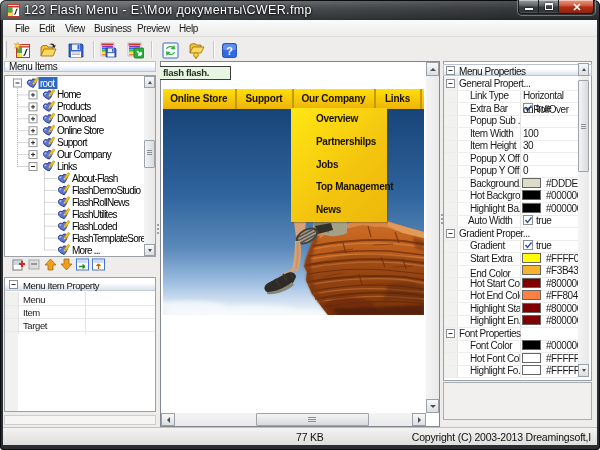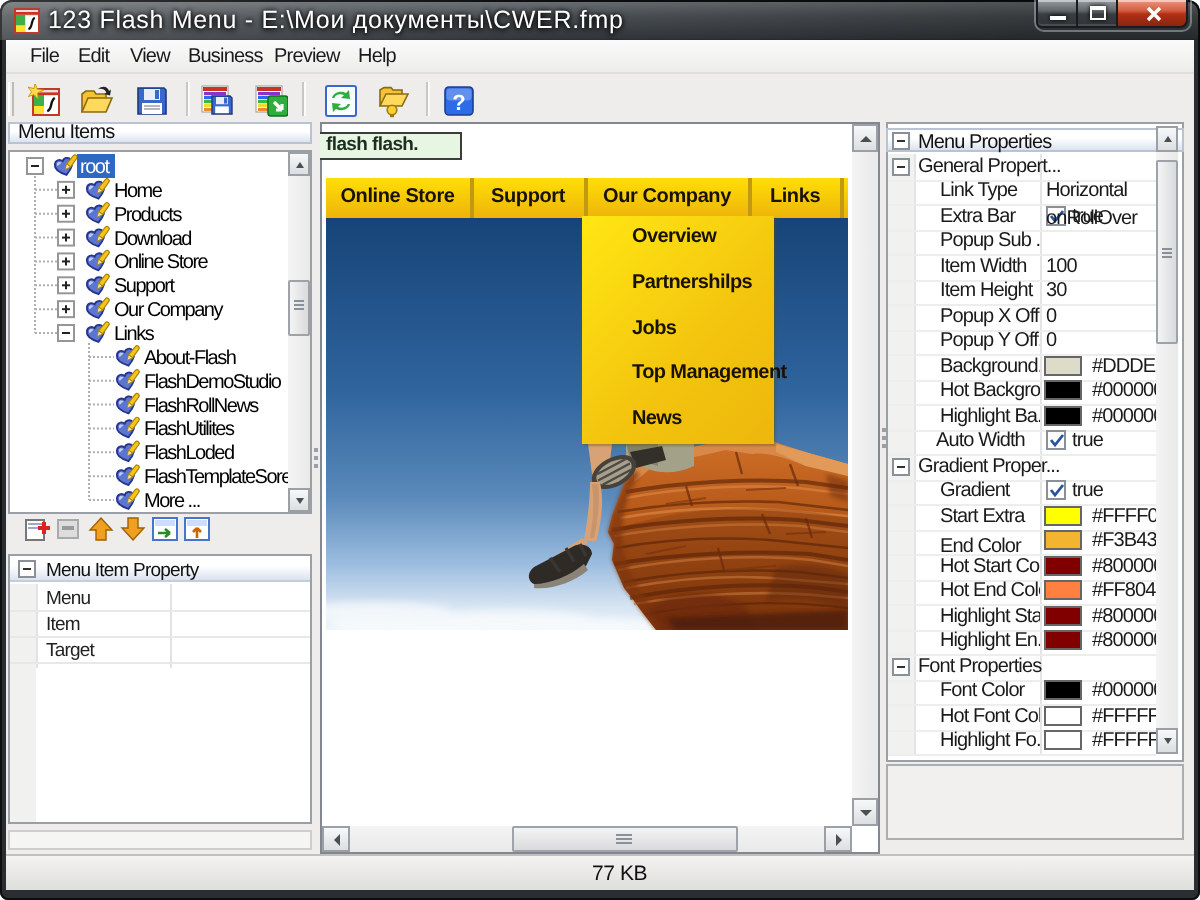--- a/index.html
+++ b/index.html
@@ -697,13 +697,14 @@
   </div>
 <div class="sb-btn" style="left:578px;top:364px;width:11px;height:13px">
     <span class="arr" style="border-width:3.5px 2.5px 0 2.5px;border-color:#4a4f54 transparent transparent transparent"></span>
   </div>
 <div class="thumb" style="left:578px;top:80px;width:11px;height:92px"></div>
 <div class="abs" style="left:581px;top:126px;width:5px;height:1px;background:#8a9097;box-shadow:0 2px 0 #8a9097,0 -2px 0 #8a9097"></div>
 <div id="rdesc"></div>
 
 <div id="statusbar">
   <span style="position:absolute;left:293px;top:3px">77 KB</span>
+  <span style="position:absolute;right:6px;top:3px">Copyright (C) 2003-2013 Dreamingsoft,I</span>
 </div>
 
 </body></html>

